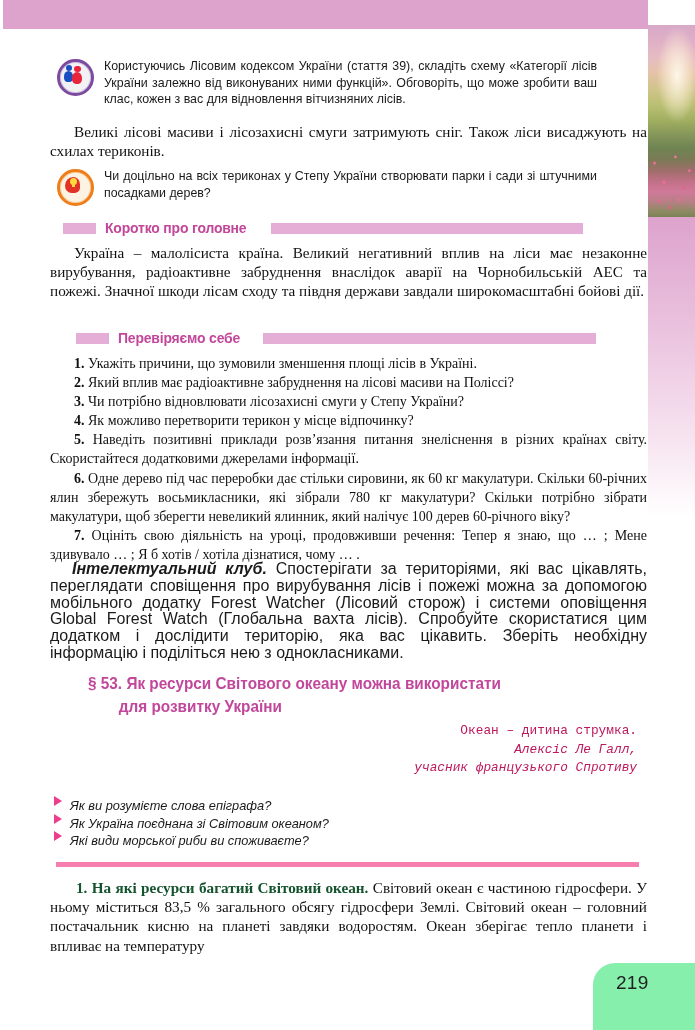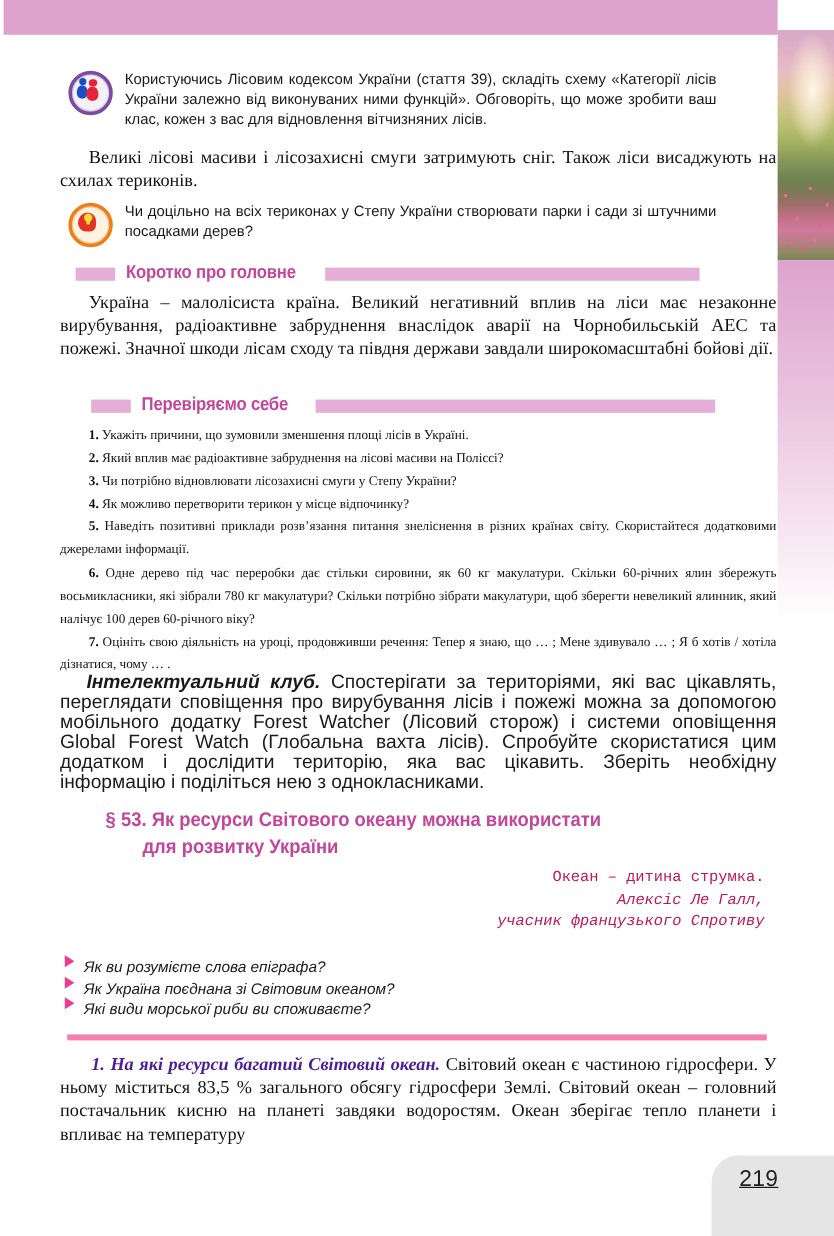--- a/index.html
+++ b/index.html
@@ -63,25 +63,24 @@
   .side-fade {
     position: absolute;
     right: 0; top: 217px;
     width: 47px; height: 300px;
     background: linear-gradient(to bottom, #dda3cd 0%, #e9c0dd 35%, #f6e2ef 72%, rgba(255,255,255,0) 100%);
   }
   .page-number-box {
     position: absolute;
     right: 0; bottom: 0;
     width: 102px; height: 67px;
-    background: #e5e5e5;
+    background: #86efac;
     border-top-left-radius: 22px;
     box-sizing: border-box;
     padding: 9px 0 0 23px;
-    text-decoration: underline;
   }
   .page-number-box .num {
     font-family: "Liberation Sans", sans-serif;
     font-size: 19px;
     color: #222222;
     letter-spacing: 0.3px;
   }
 
   
   .page {
@@ -199,21 +198,21 @@
     letter-spacing: -0.2px;
     transform: scaleX(0.90);
     transform-origin: left center;
     white-space: nowrap;
   }
 
   
   .qlist {
     position: absolute;
     font-family: "Liberation Serif", serif;
-    font-size: 11px;
+    font-size: 14px;
     line-height: 19.1px;
     color: #111111;
   }
   .qlist .q {
     text-indent: 24px;
     text-align: justify;
   }
   .qlist .q b { font-weight: bold; }
 
   
@@ -289,22 +288,21 @@
     position: absolute;
     font-family: "Liberation Serif", serif;
     font-size: 15.2px;
     line-height: 19.2px;
     text-align: justify;
     text-indent: 26px;
     color: #111111;
   }
   .subsection .head {
     font-weight: bold;
-    color: #4c1d95;
-    font-style: italic;
+    color: #14532d;
   }
 </style>
 </head>
 <body>
 
 <div class="top-band"></div>
 <div class="photo-strip">
   <div class="flecks"></div>
 </div>
 <div class="side-fade"></div>

